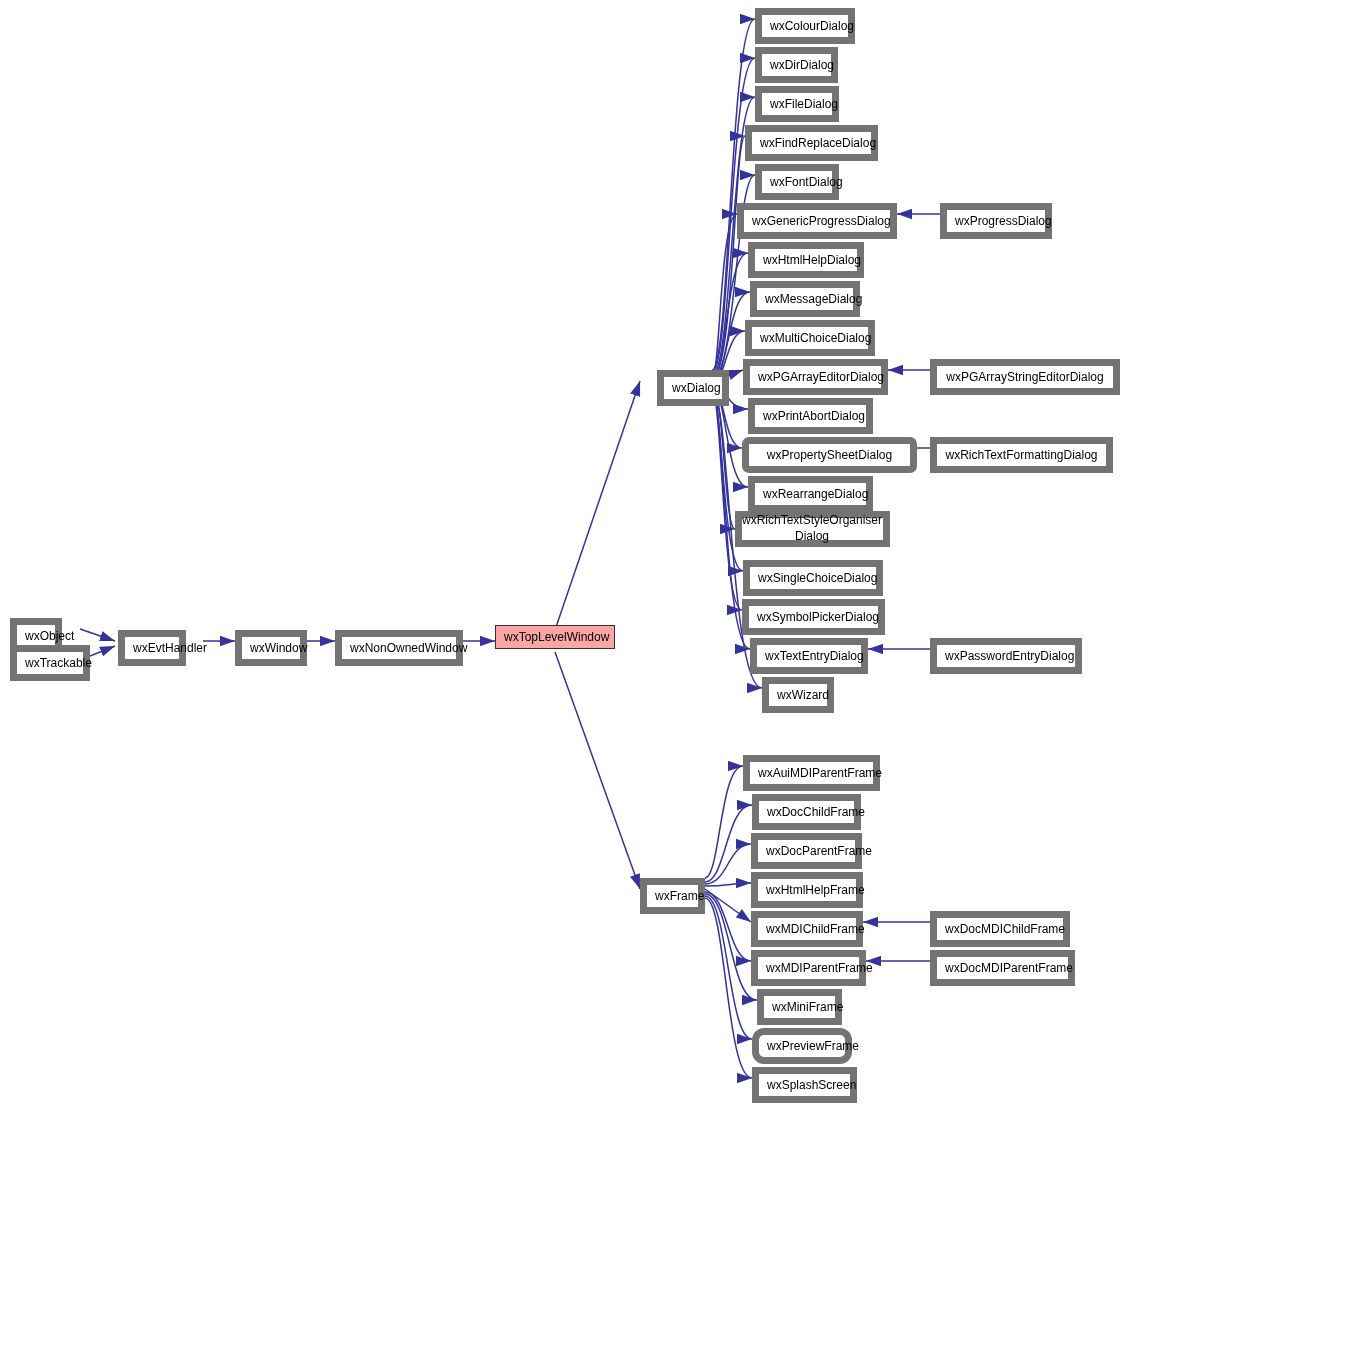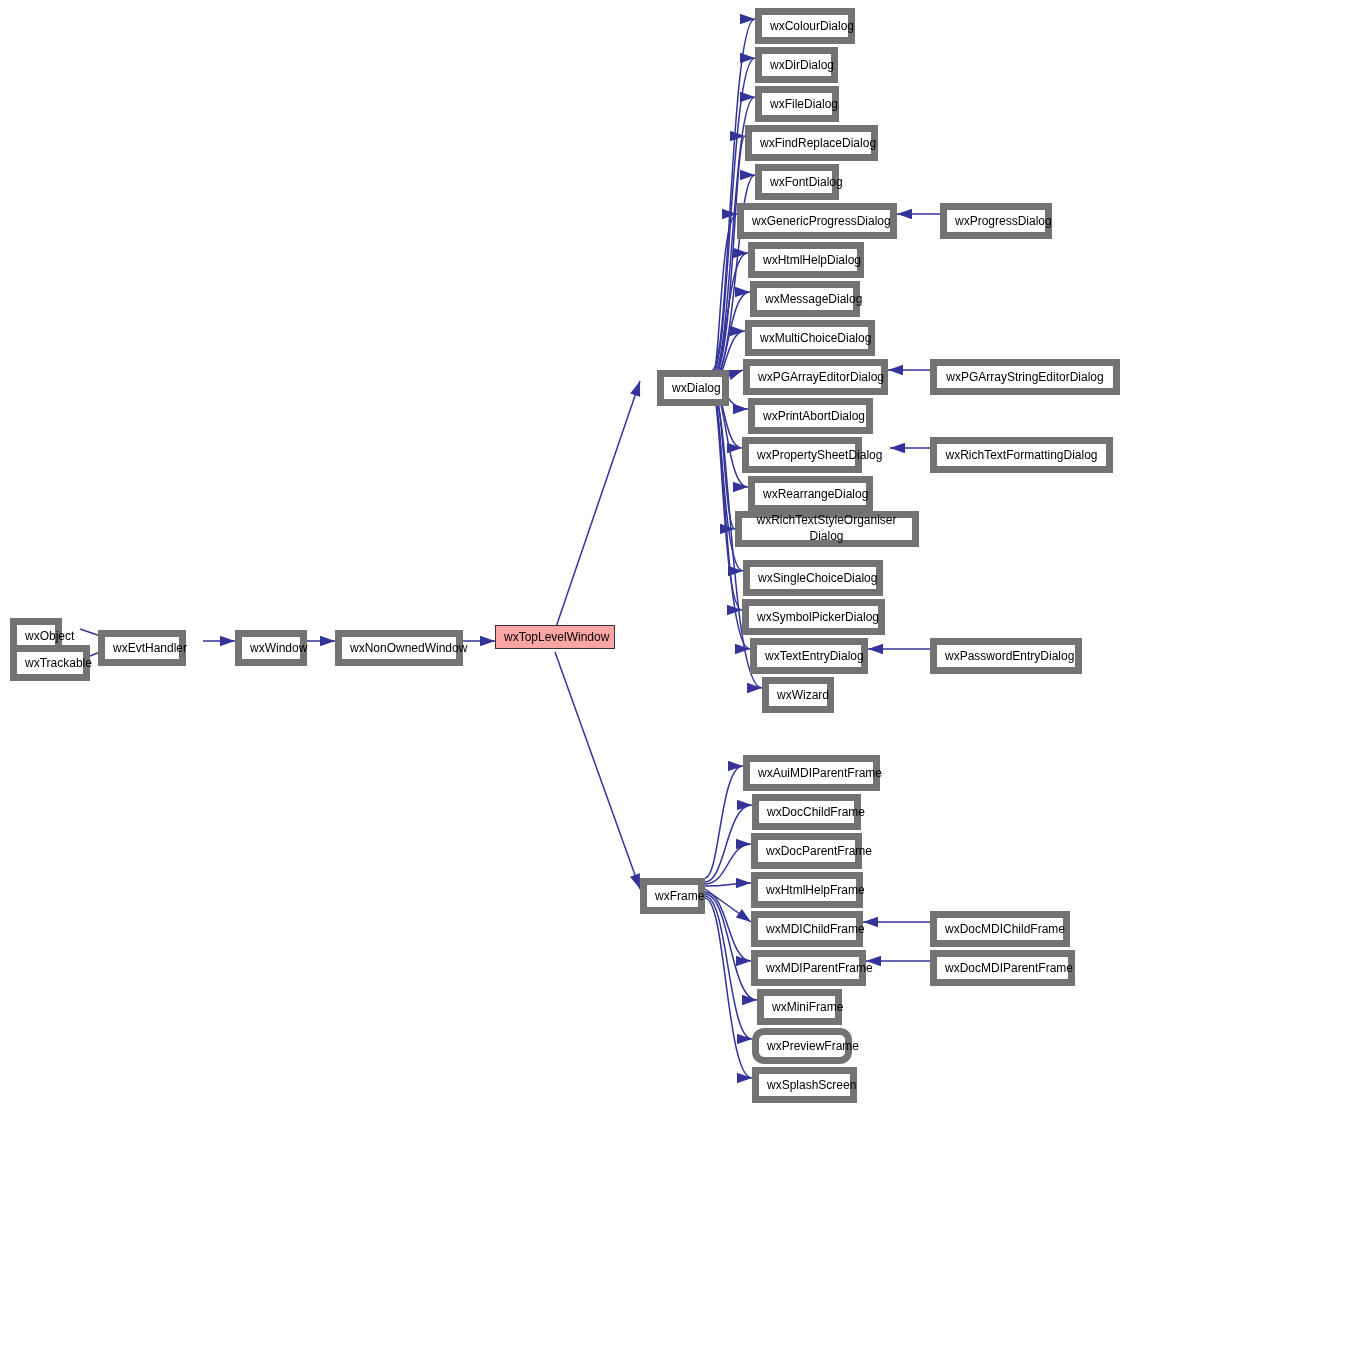--- a/index.html
+++ b/index.html
@@ -130,21 +130,21 @@
 
     <path d="M705,898 C726,898 726,1078 752,1078" fill="none" stroke="#333399" stroke-width="1.5" marker-end="url(#arrowhead)"></path>
 
     <line x1="930" y1="922" x2="863" y2="922" stroke="#333399" stroke-width="1.5" marker-end="url(#arrowhead)"></line>
 
     <line x1="930" y1="961" x2="866" y2="961" stroke="#333399" stroke-width="1.5" marker-end="url(#arrowhead)"></line>
   </svg>
 
   <div class="node-box" style="left:10px; top:618px; width:52px;">wxObject</div>
   <div class="node-box" style="left:10px; top:645px; width:80px;">wxTrackable</div>
-  <div class="node-box" style="left:98px; top:630px; width:88px;">wxEvtHandler</div>
+  <div class="node-box" style="left:118px; top:630px; width:68px;">wxEvtHandler</div>
   <div class="node-box" style="left:235px; top:630px; width:72px;">wxWindow</div>
   <div class="node-box" style="left:335px; top:630px; width:128px;">wxNonOwnedWindow</div>
   <div class="node-box highlighted" style="left:495px; top:625px; width:120px;">wxTopLevelWindow</div>
 
   <div class="node-box" style="left:640px; top:370px; width:72px;margin-left:17px;">wxDialog</div>
 
   <div class="node-box" style="left:640px; top:878px; width:65px;">wxFrame</div>
 
   <div class="node-box" style="left:755px; top:8px; width:100px;">wxColourDialog</div>
   <div class="node-box" style="left:755px; top:47px; width:83px;">wxDirDialog</div>
@@ -152,24 +152,24 @@
   <div class="node-box" style="left:745px; top:125px; width:133px;">wxFindReplaceDialog</div>
   <div class="node-box" style="left:755px; top:164px; width:84px;">wxFontDialog</div>
   <div class="node-box" style="left:737px; top:203px; width:160px;">wxGenericProgressDialog</div>
   <div class="node-box" style="left:940px; top:203px; width:112px;">wxProgressDialog</div>
   <div class="node-box" style="left:748px; top:242px; width:116px;">wxHtmlHelpDialog</div>
   <div class="node-box" style="left:750px; top:281px; width:110px;">wxMessageDialog</div>
   <div class="node-box" style="left:745px; top:320px; width:130px;">wxMultiChoiceDialog</div>
   <div class="node-box" style="left:743px; top:359px; width:145px;">wxPGArrayEditorDialog</div>
   <div class="node-box" style="left:930px; top:359px; width:190px;">wxPGArrayStringEditorDialog</div>
   <div class="node-box" style="left:748px; top:398px; width:125px;">wxPrintAbortDialog</div>
-  <div class="node-box" style="left:742px; top:437px; width:120px;">wxPropertySheetDialog</div>
+  <div class="node-box" style="left:742px; top:437px; width:175px;border-radius:7px;">wxPropertySheetDialog</div>
   <div class="node-box" style="left:930px; top:437px; width:183px;">wxRichTextFormattingDialog</div>
   <div class="node-box" style="left:748px; top:476px; width:125px;">wxRearrangeDialog</div>
-  <div class="node-box" style="left:735px; top:511px; width:184px; height:36px; display:flex; align-items:center; justify-content:center; line-height:1.3;padding-left:7px;">
+  <div class="node-box" style="left:735px; top:511px; width:155px; height:36px; display:flex; align-items:center; justify-content:center; line-height:1.3;padding-left:7px;">
     <span style="white-space:pre-line; text-align:center;">wxRichTextStyleOrganiser
 Dialog</span>
   </div>
   <div class="node-box" style="left:743px; top:560px; width:140px;">wxSingleChoiceDialog</div>
   <div class="node-box" style="left:742px; top:599px; width:143px;">wxSymbolPickerDialog</div>
   <div class="node-box" style="left:750px; top:638px; width:118px;">wxTextEntryDialog</div>
   <div class="node-box" style="left:930px; top:638px; width:152px;">wxPasswordEntryDialog</div>
   <div class="node-box" style="left:762px; top:677px; width:72px;">wxWizard</div>
 
   <div class="node-box" style="left:743px; top:755px; width:137px;">wxAuiMDIParentFrame</div>

